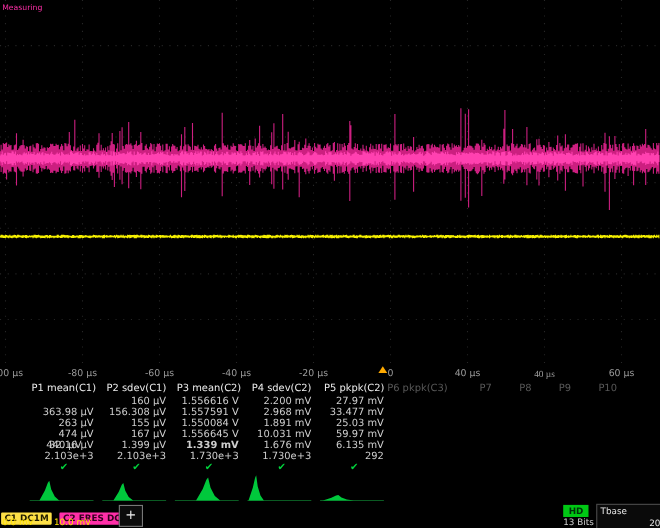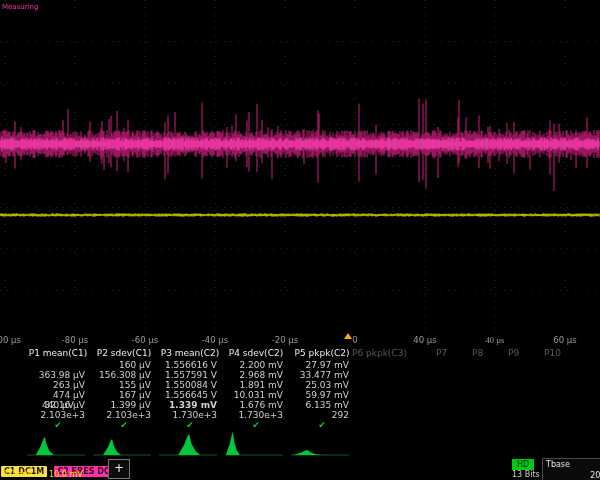--- a/index.html
+++ b/index.html
@@ -27,21 +27,21 @@
   #bottombar{position:absolute;left:0;top:458px;width:600px;height:22px;background:#000;}
   #chipline{position:absolute;left:1px;top:1px;white-space:nowrap;}
   .chip{display:inline-block;font-size:8px;font-weight:bold;padding:1px 3px;border-radius:1px;}
   .c1chip{background:#fde047;color:#221d00;}
   .c2chip{background:#ff2fa8;color:#30001c;margin-left:2px;}
   #c1vals{position:absolute;left:2px;top:12px;font-size:8px;color:#ffe100;white-space:nowrap;}
   #c1vals span + span{margin-left:16px;}
   #plusbox{position:absolute;left:108px;top:1px;width:20px;height:18px;border:1px solid #777;
            background:#0c0c0c;color:#eee;text-align:center;line-height:17px;font-size:12px;}
   #hdbadge{position:absolute;left:512px;top:1px;background:#00c814;color:#00300a;
-           font-size:8px;font-weight:normal;padding:1px 5px;}
+           font-size:8px;font-weight:bold;padding:1px 5px;}
   #bits{position:absolute;left:512px;top:12px;font-size:8px;color:#cfcfcf;}
   #tbasebox{position:absolute;left:542px;top:0;width:62px;height:20px;border:1px solid #4a4a4a;
             background:#0a0a0a;color:#e6e6e6;font-size:8px;padding:1px 3px;}
   #tbasebox .tdiv{display:block;margin-top:2px;text-align:right;}
 </style>
 </head>
 <body>
 
 <div id="screen">
 

